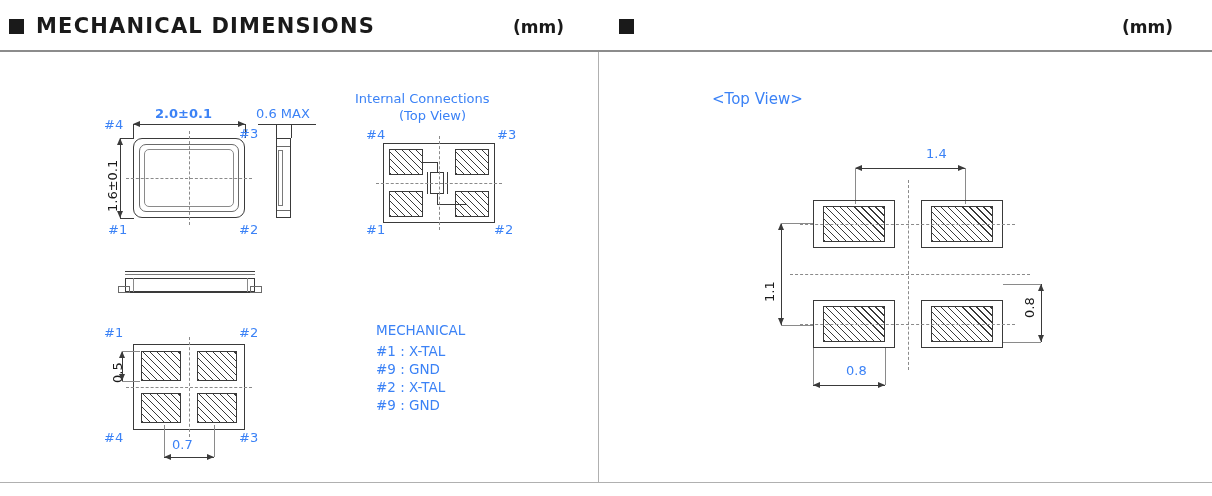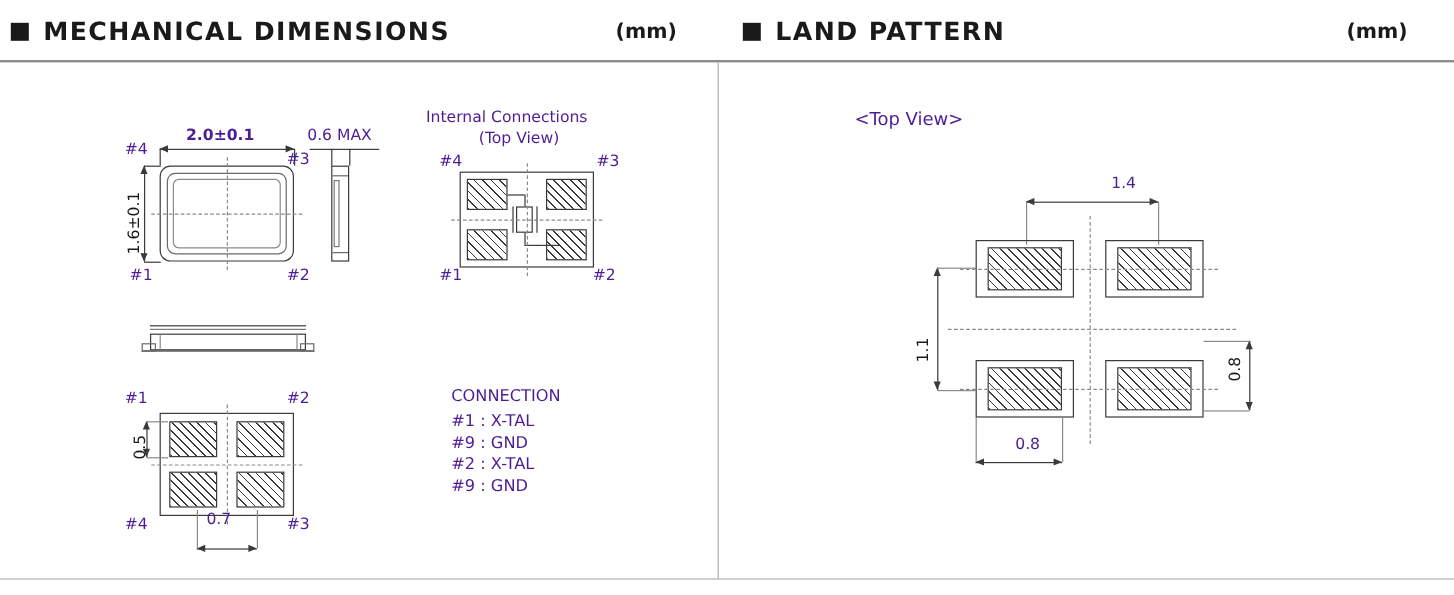--- a/index.html
+++ b/index.html
@@ -10,21 +10,21 @@
   .header .sq{display:inline-block;width:15px;height:15px;background:#1a1a1a;vertical-align:middle;margin-right:10px;}
   .hdr-title{position:absolute;font-size:21px;font-weight:bold;letter-spacing:1.2px;top:14px;}
   .hdr-unit{position:absolute;font-size:17px;font-weight:bold;top:17px;}
   .hdr-left-sq{position:absolute;left:9px;top:19px;}
   .hdr-right-sq{position:absolute;left:619px;top:19px;}
   .hdr-rule{position:absolute;left:0;top:50px;width:1212px;height:2px;background:#8c8c8c;}
   .mid-rule{position:absolute;left:598px;top:52px;width:1px;height:430px;background:#b0b0b0;}
   .bot-rule{position:absolute;left:0;top:482px;width:1212px;height:1px;background:#b0b0b0;}
 
   
-  .lbl{position:absolute;font-size:13px;color:#4c1d95;white-space:nowrap;}
+  .lbl{position:absolute;font-size:13px;color:#3b82f6;white-space:nowrap;}
   .vert{position:absolute;font-size:13px;white-space:nowrap;transform-origin:0 0;transform:rotate(-90deg);}
   .ln{position:absolute;background:#3a3a3a;}
   .hline{height:1px;}
   .vline{width:1px;}
   .dash-h{position:absolute;height:0;border-top:1px dashed #8a8a8a;}
   .dash-v{position:absolute;width:0;border-left:1px dashed #8a8a8a;}
   .box{position:absolute;border:1px solid #3a3a3a;box-sizing:border-box;}
   .pad{position:absolute;box-sizing:border-box;border:1px solid #3a3a3a;
        background:repeating-linear-gradient(45deg,#3a3a3a 0 1px,rgba(0,0,0,0) 1px 5px);}
   .arrow{position:absolute;width:0;height:0;}
@@ -35,21 +35,20 @@
 </style>
 </head>
 <body>
 
 <div class="header">
   <span class="sq hdr-left-sq"></span>
   <div class="hdr-title" style="left:36px;">MECHANICAL DIMENSIONS</div>
   <div class="hdr-unit" style="left:513px;">(mm)</div>
 
   <span class="sq hdr-right-sq"></span>
-  <div class="hdr-title" style="left:646px;">LAND PATTERN</div>
   <div class="hdr-unit" style="left:1122px;">(mm)</div>
 </div>
 <div class="hdr-rule"></div>
 <div class="mid-rule"></div>
 <div class="bot-rule"></div>
 
 <div>
 
   <div class="lbl" style="left:155px;top:106px;font-weight:bold;">2.0±0.1</div>
   <div class="ln hline" style="left:133px;top:124px;width:112px;"></div>
@@ -114,21 +113,21 @@
   <div class="dash-h" style="left:126px;top:387px;width:126px;"></div>
   <div class="dash-v" style="left:189px;top:337px;height:100px;"></div>
 
   <div class="vert" style="left:110px;top:383px;">0.5</div>
   <div class="ln vline" style="left:122px;top:351px;height:30px;"></div>
   <div class="arrow ar-u" style="left:118.5px;top:351px;"></div>
   <div class="arrow ar-d" style="left:118.5px;top:374px;"></div>
   <div class="ln hline" style="left:122px;top:351px;width:18px;background:#8a8a8a;"></div>
   <div class="ln hline" style="left:122px;top:381px;width:18px;background:#8a8a8a;"></div>
 
-  <div class="lbl" style="left:172px;top:426px;">0.7</div>
+  <div class="lbl" style="left:172px;top:437px;">0.7</div>
   <div class="ln hline" style="left:164px;top:457px;width:50px;"></div>
   <div class="arrow ar-l" style="left:164px;top:453.5px;"></div>
   <div class="arrow ar-r" style="left:207px;top:453.5px;"></div>
   <div class="ln vline" style="left:164px;top:425px;height:32px;background:#8a8a8a;"></div>
   <div class="ln vline" style="left:214px;top:425px;height:32px;background:#8a8a8a;"></div>
 </div>
 
 <div>
   <div class="lbl" style="left:355px;top:91px;">Internal Connections</div>
   <div class="lbl" style="left:399px;top:108px;">(Top View)</div>
@@ -150,21 +149,21 @@
   <div class="ln hline" style="left:437px;top:204px;width:15px;"></div>
   <div class="box" style="left:430px;top:172px;width:14px;height:22px;background:#fff;"></div>
   <div class="ln vline" style="left:427px;top:172px;height:22px;"></div>
   <div class="ln vline" style="left:447px;top:172px;height:22px;"></div>
 
   <div class="dash-h" style="left:376px;top:183px;width:126px;"></div>
   <div class="dash-v" style="left:439px;top:136px;height:94px;"></div>
 </div>
 
 <div>
-  <div class="lbl" style="left:376px;top:322px;font-size:13.5px;">CONNECTION</div>
+  <div class="lbl" style="left:376px;top:322px;font-size:13.5px;">MECHANICAL</div>
   <div class="lbl" style="left:376px;top:343px;font-size:13.5px;">#1 : X-TAL</div>
   <div class="lbl" style="left:376px;top:361px;font-size:13.5px;">#9 : GND</div>
   <div class="lbl" style="left:376px;top:379px;font-size:13.5px;">#2 : X-TAL</div>
   <div class="lbl" style="left:376px;top:397px;font-size:13.5px;">#9 : GND</div>
 </div>
 
 <div>
   <div class="lbl" style="left:712px;top:90px;font-size:15px;">&lt;Top View&gt;</div>
 
   <div class="lbl" style="left:886px;top:146px;margin-left:40px;">1.4</div>

